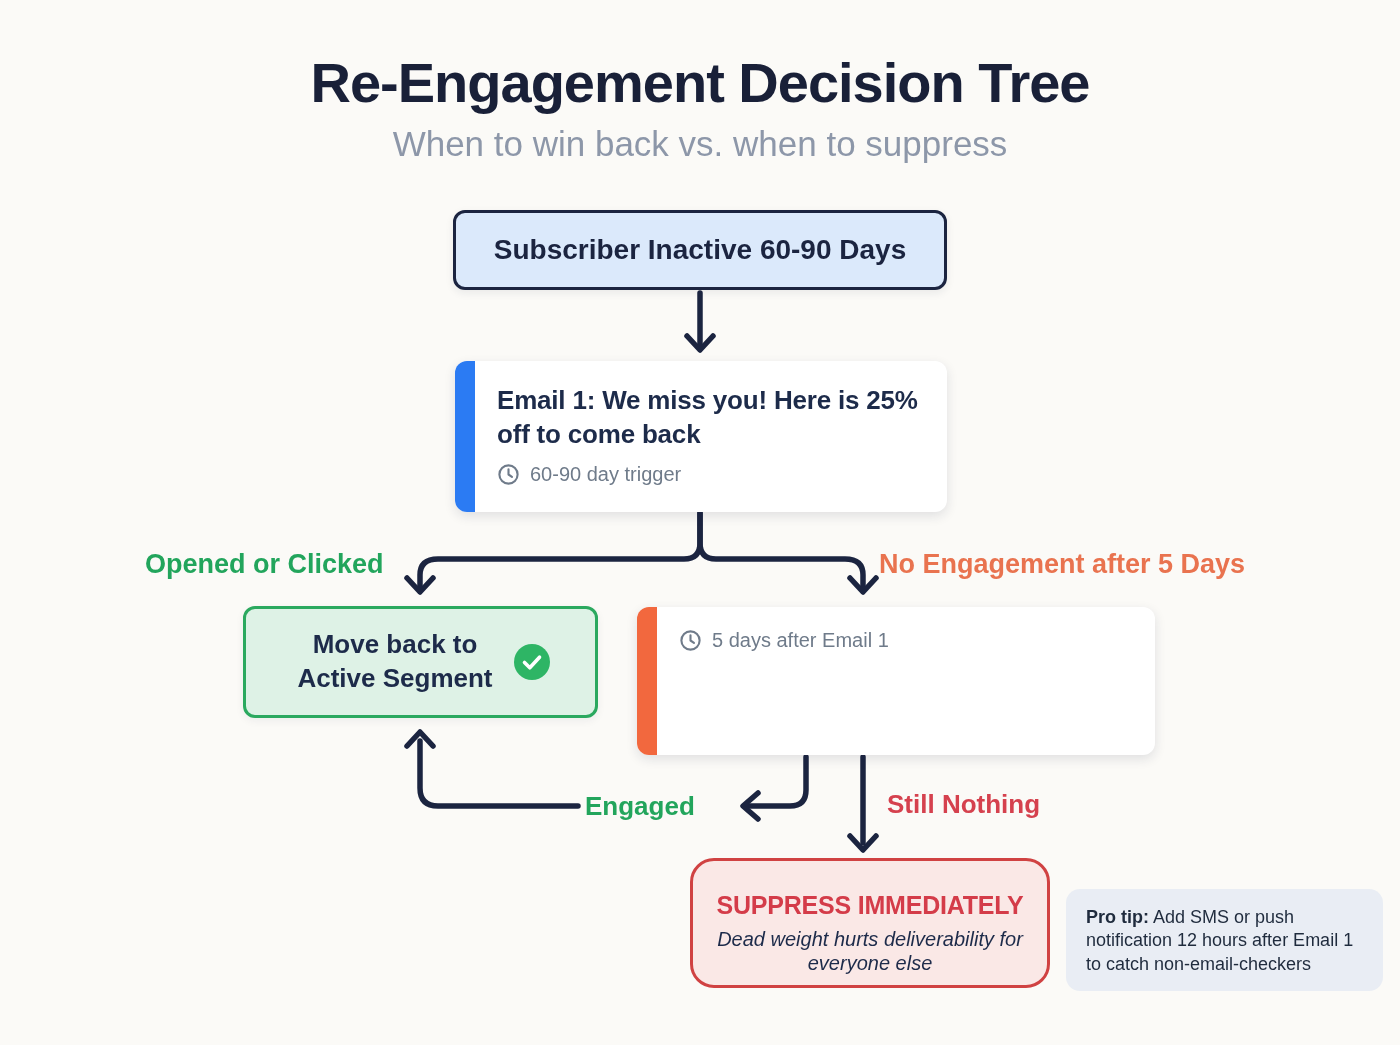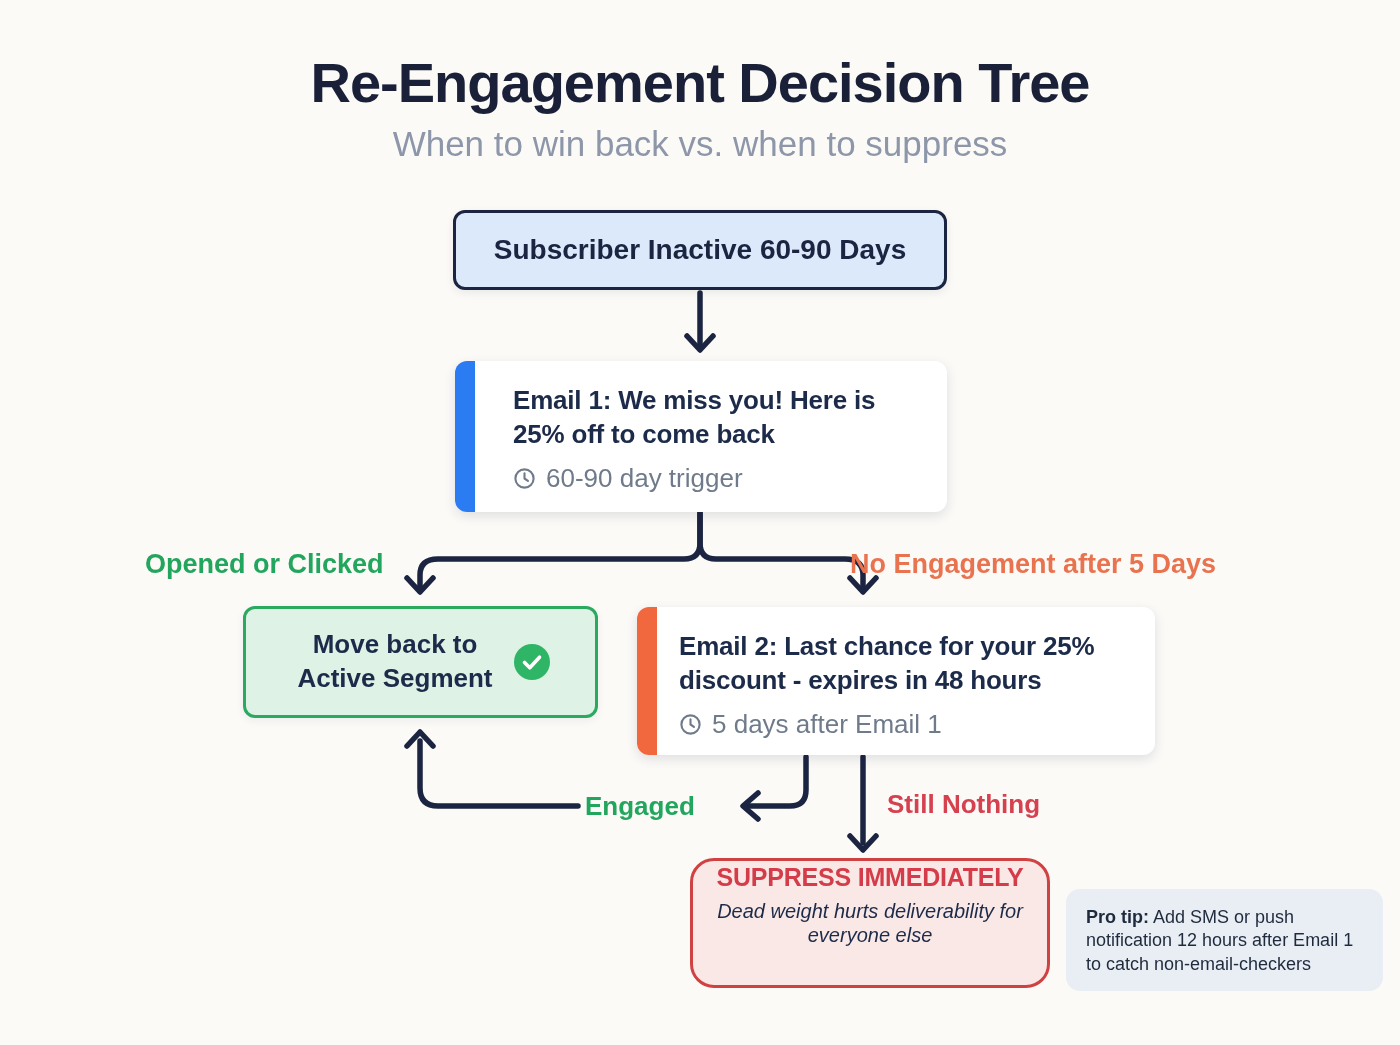--- a/index.html
+++ b/index.html
@@ -79,47 +79,47 @@
     font-size: 28px; font-weight: bold; color: var(--navy);
     box-shadow: 0 3px 8px rgba(25,35,65,0.08);
   }
 
   .email-card {
     background: var(--card_bg);
     border-radius: 12px;
     box-shadow: 0 4px 12px rgba(25,35,65,0.12);
     display: flex;
   }
-  .email1-card { left: 455px; top: 361px; width: 492px; height: 151px; gap: 16px; }
+  .email1-card { left: 455px; top: 361px; width: 492px; height: 151px; }
   .email2-card { left: 637px; top: 607px; width: 518px; height: 148px; }
   .accent-bar {
     flex: none; width: 20px;
     border-radius: 12px 0 0 12px;
   }
   .accent-blue   { background: var(--blue_bar); }
   .accent-orange { background: var(--orange_bar); }
   .email-body { padding: 22px 28px 16px 22px; }
   .email-title {
     font-size: 26px; font-weight: bold;
     line-height: 1.32; letter-spacing: -0.2px;
     color: var(--card_text);
     margin-bottom: 11px;
   }
   .email-meta {
     display: flex; align-items: center; gap: 10px;
-    font-size: 26px; color: var(--meta_gray);
+    font-size: 20px; color: var(--meta_gray);
   }
   .clock-icon { flex: none; width: 23px; height: 23px; display: block; }
 
   .edge-label {
     position: absolute; z-index: 2;
     font-weight: bold; line-height: 1.15; white-space: nowrap;
   }
   .label-opened        { left: 145px; top: 549px; font-size: 27px; color: var(--green); }
-  .label-no-engagement { left: 850px; top: 549px; font-size: 27px; color: var(--orange); }
+  .label-no-engagement { left: 879px; top: 549px; font-size: 27px; color: var(--orange); }
   .label-engaged       { left: 585px; top: 792px; font-size: 26px; color: var(--green); }
   .label-still-nothing { left: 887px; top: 790px; font-size: 26px; color: var(--red); }
 
   .active-node {
     left: 243px; top: 606px; width: 355px; height: 112px;
     background: var(--green_bg);
     border: 3px solid var(--green_border);
     border-radius: 12px;
     display: flex; align-items: center; justify-content: center; gap: 15px;
     box-shadow: 0 3px 8px rgba(25,35,65,0.06);
@@ -130,21 +130,21 @@
     font-size: 26px; font-weight: bold; line-height: 1.3;
     color: var(--card_text);
   }
   .check-icon { flex: none; width: 36px; height: 36px; display: block; }
 
   .suppress-node {
     left: 690px; top: 858px; width: 360px; height: 130px;
     background: var(--red_bg);
     border: 3.5px solid var(--red_border);
     border-radius: 24px;
-    padding-top: 2px;
+    padding-top: 30px;
     text-align: center;
   }
   .suppress-title {
     font-size: 25px; font-weight: bold;
     color: var(--red_title);
     letter-spacing: -0.2px;
   }
   .suppress-subtitle {
     margin: 7px auto 0;
     width: 330px;
@@ -223,21 +223,20 @@
     <div class="active-label">Move back to Active Segment</div>
     <svg class="check-icon" viewBox="0 0 36 36">
       <circle cx="18" cy="18" r="18" fill="#2eb565"></circle>
       <path d="M10.5 18.5 L15.8 23.8 L25.5 13.2" fill="none" stroke="#ffffff" stroke-width="3.6" stroke-linecap="round" stroke-linejoin="round"></path>
     </svg>
   </div>
 
   <div class="node email-card email2-card">
     <div class="accent-bar accent-orange"></div>
     <div class="email-body">
-      <div class="email-title">Email 2: Last chance for your 25% discount - expires in 48 hours</div>
       <div class="email-meta">
         <svg class="clock-icon" viewBox="0 0 24 24">
           <circle cx="12" cy="12" r="9.5" fill="none" stroke="#6f7b8a" stroke-width="2.2"></circle>
           <path d="M12 6.5 L12 12 L15.6 14.4" fill="none" stroke="#6f7b8a" stroke-width="2.2" stroke-linecap="round" stroke-linejoin="round"></path>
         </svg>
         <span>5 days after Email 1</span>
       </div>
     </div>
   </div>
 

